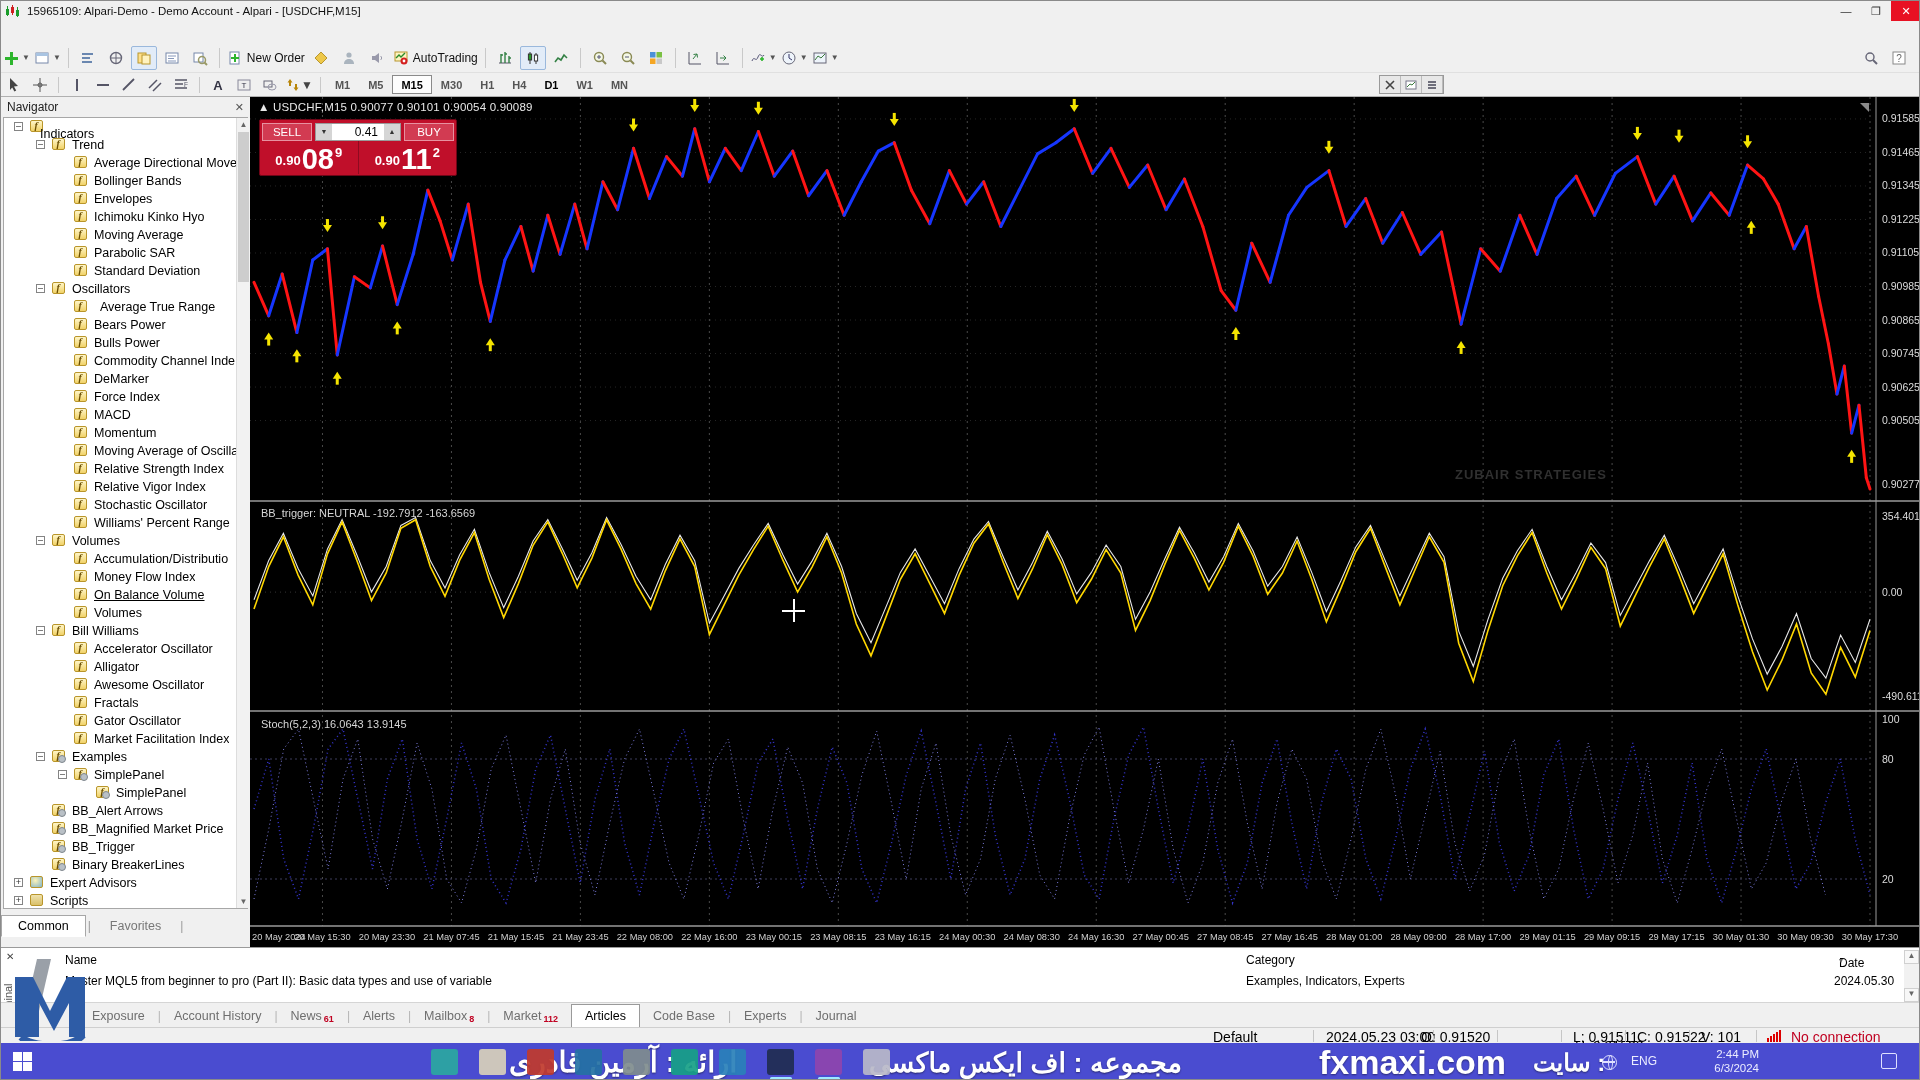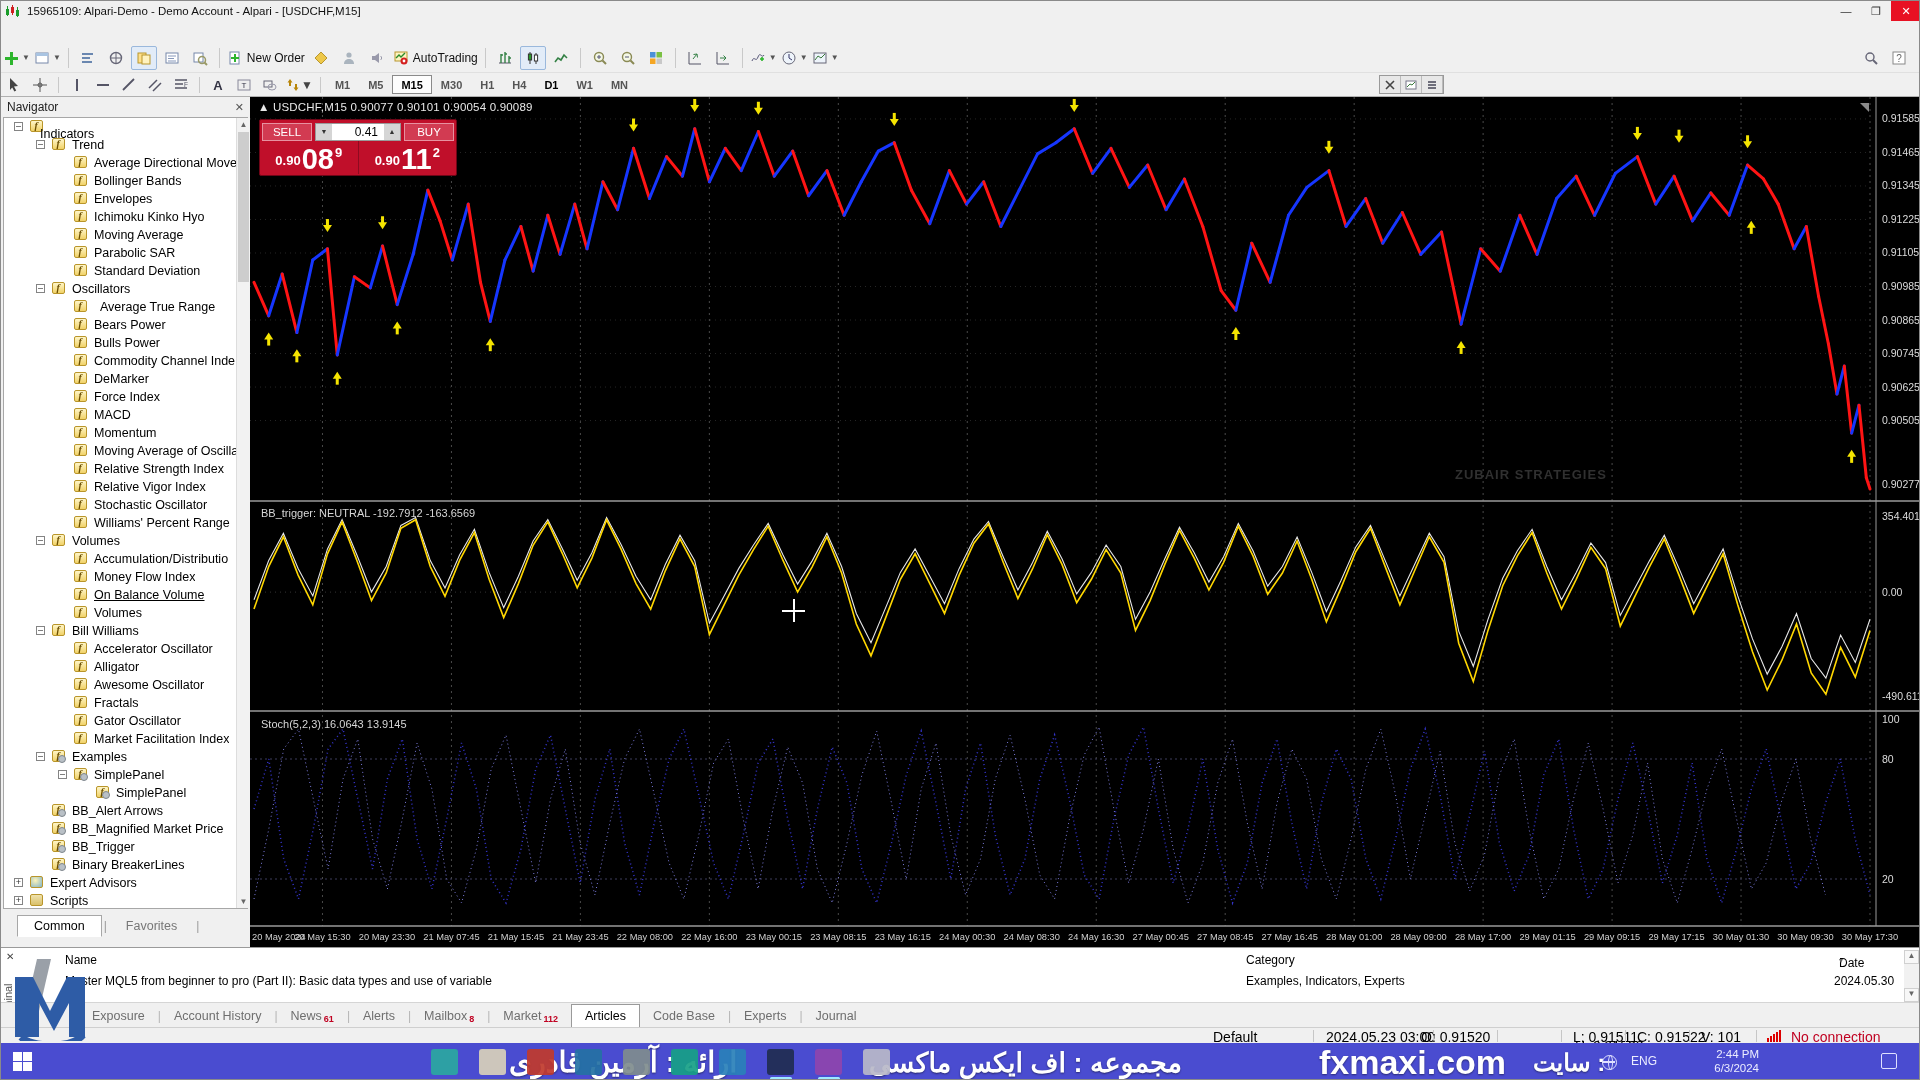--- a/index.html
+++ b/index.html
@@ -59,21 +59,21 @@
   .tico.ea { background:radial-gradient(circle at 40% 35%, #fdf3b9, #7fb3c9); }
   .tico.ea:before { content:""; }
   .tico.sc { background:linear-gradient(#efe2ad,#d9c06a); }
   .tico.sc:before { content:""; }
   .tlabel { position:absolute; overflow:hidden; max-width:175px; }
   .nav-scroll { position:absolute; right:0px; top:0px; width:14px; height:790px; background:#f2f2f2;
     border-left:1px solid #ddd; }
   .nav-scroll .thumb { position:absolute; left:1px; top:14px; width:11px; height:150px; background:#cdcdcd; }
   .nav-scroll .arr { position:absolute; left:0; width:13px; height:13px; font-size:8px; color:#666;
     display:flex; align-items:center; justify-content:center; }
-  .nav-tabs { position:absolute; left:0; top:814px; width:249px; height:26px; display:flex; align-items:flex-end; padding-left:16px; }
+  .nav-tabs { position:absolute; left:0; top:814px; width:249px; height:26px; display:flex; align-items:flex-end; padding-left:0; }
   .ntab { height:22px; padding:0 16px; display:flex; align-items:center; font-size:12.5px; color:#777;
     border:1px solid transparent; }
   .ntab.active { background:#fff; border:1px solid #a7a7a7; border-bottom:1px solid #fff; color:#000; }
   .ntab-sep { color:#999; margin:0 2px 4px 2px; }
   
   .chartwrap { position:absolute; left:249px; top:96px; width:1671px; height:850px; background:#000; }
   .chartwrap svg { position:absolute; left:0; top:0; }
   .chart-header { position:absolute; left:8px; top:4px; color:#e8e8e8; font-size:11.5px; letter-spacing:.2px; }
   .bb-label, .stoch-label { position:absolute; color:#d6d6d6; font-size:11px; }
   .watermark { position:absolute; color:#3c3c3c; font-size:13px; font-weight:bold; letter-spacing:1px; opacity:.8; }

